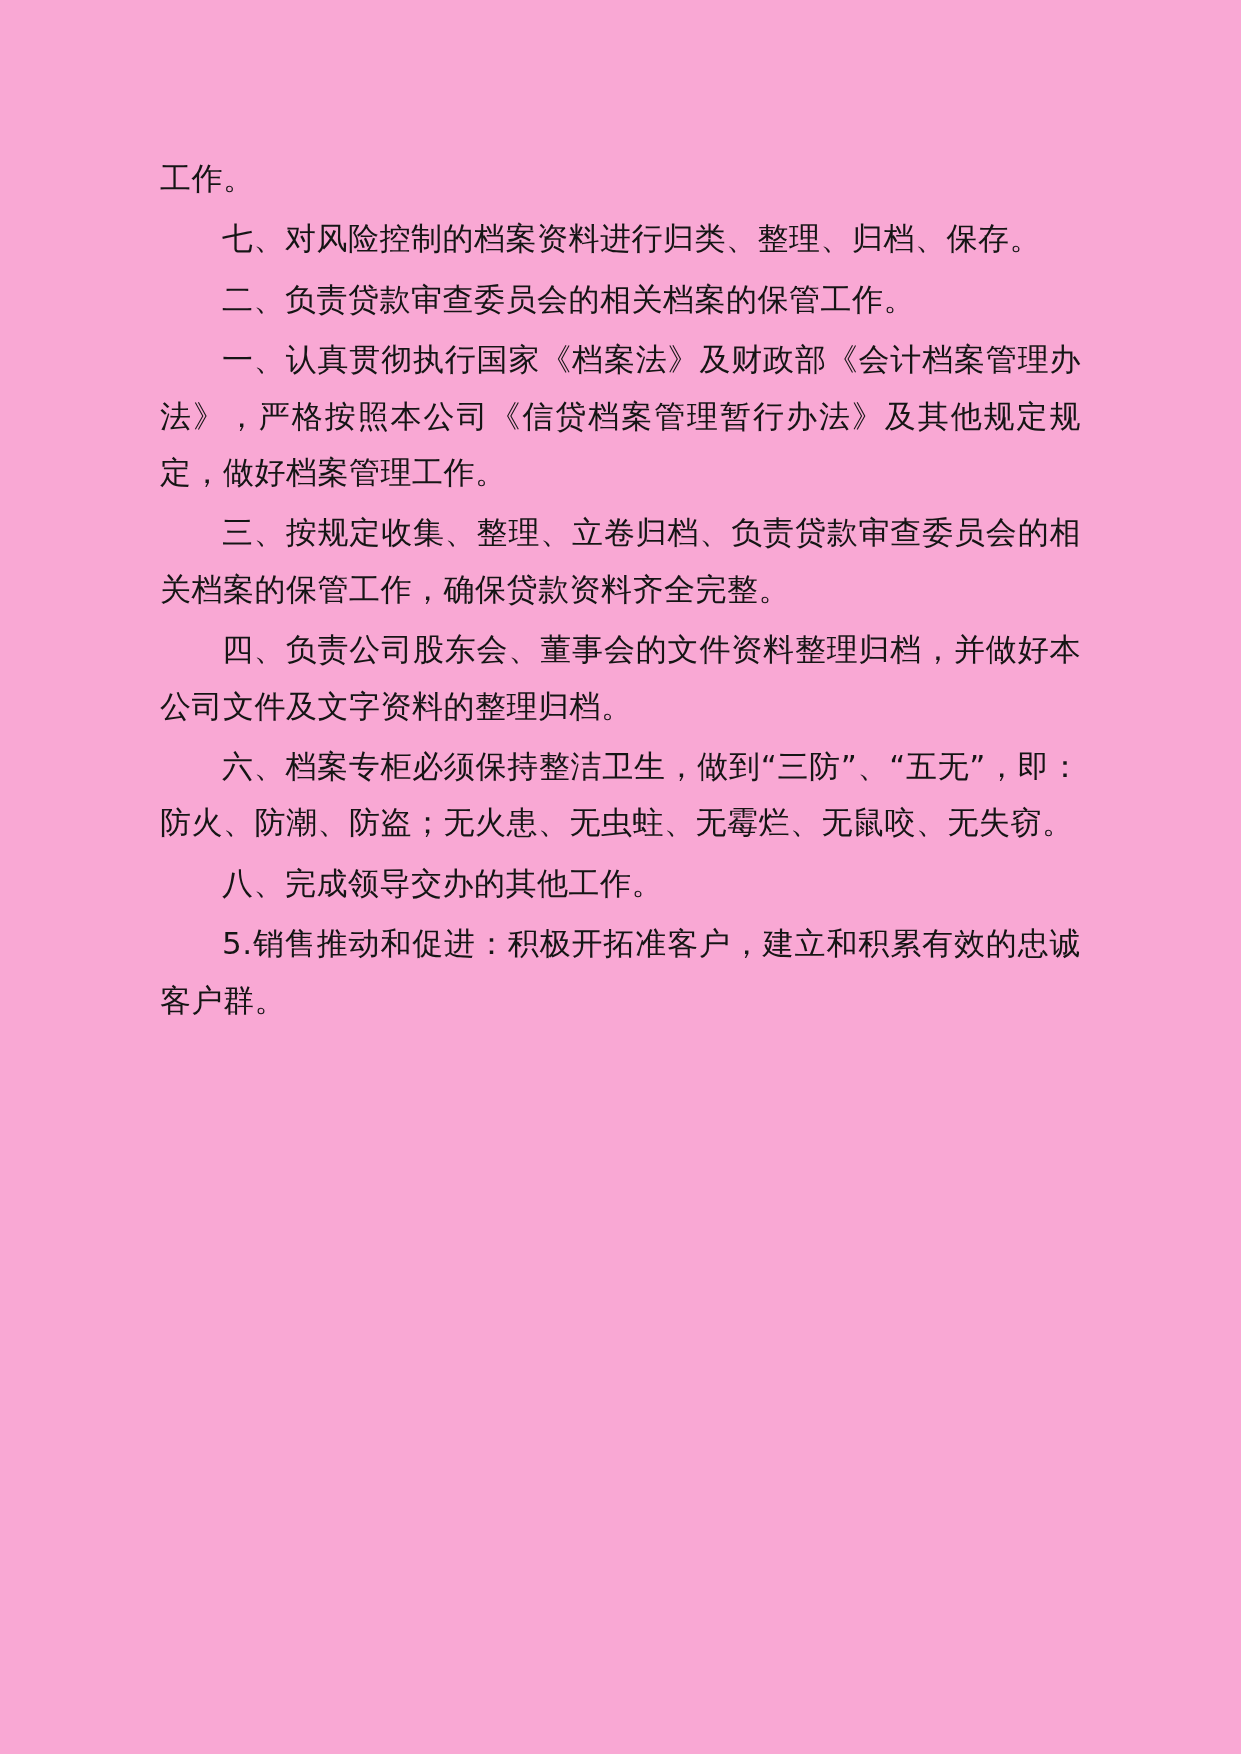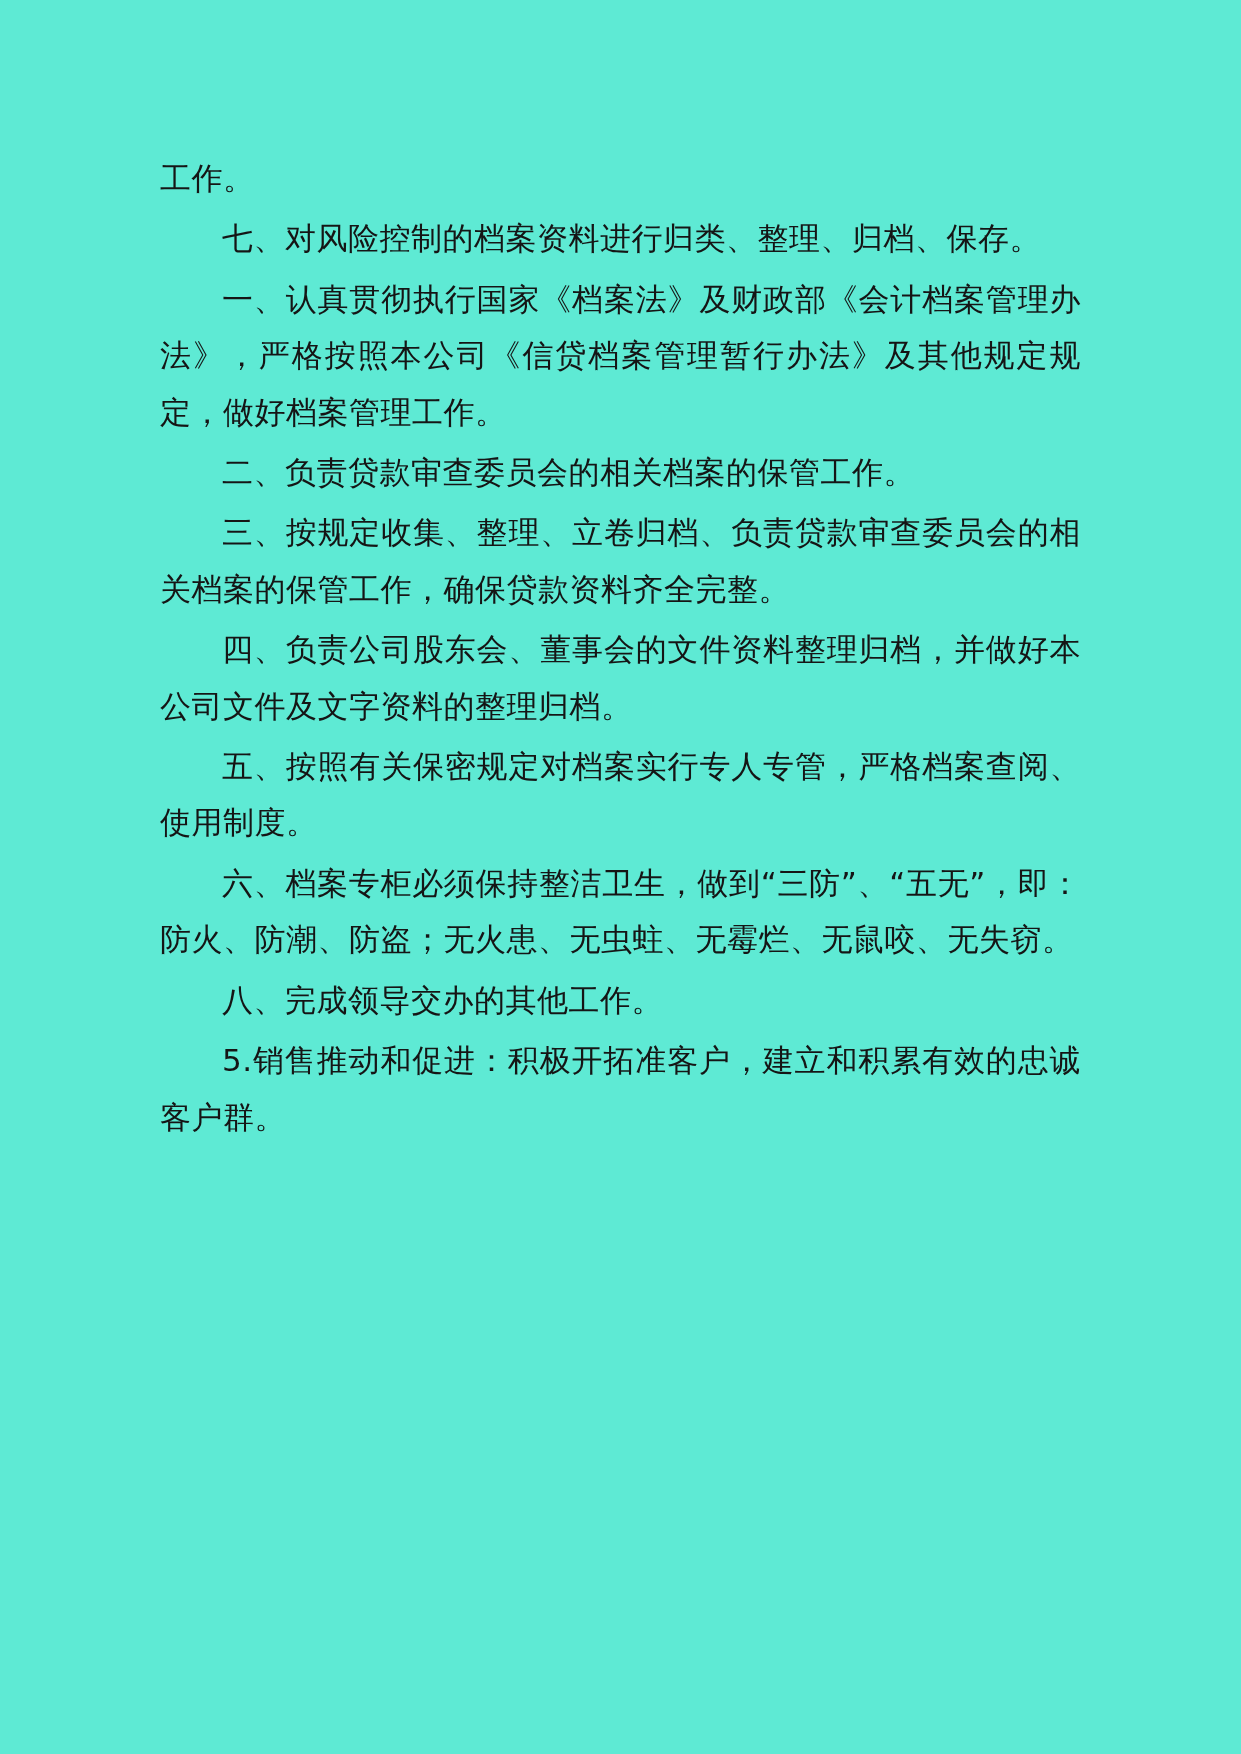--- a/index.html
+++ b/index.html
@@ -12,21 +12,21 @@
     height: 1754px;
     font-family: "DejaVu Sans", sans-serif;
     color: #1a1a1a;
   }
   .page {
     position: relative;
     width: 1241px;
     height: 1754px;
     box-sizing: border-box;
     padding: 150px 160px 120px 160px;
-    background: #5eead4;
+    background: #f9a8d4;
   }
   .doc-body {
     font-size: 31px;
     line-height: 1.82;
     letter-spacing: 0.5px;
     color: #151515;
   }
   p.para {
     margin: 0 0 4px 0;
     text-align: justify;
@@ -41,23 +41,22 @@
   }
 </style>
 </head>
 <body>
 
 <div class="page">
   <div class="doc-body">
 
     <p class="para noindent">工作。</p>
     <p class="para indent">七、对风险控制的档案资料进行归类、整理、归档、保存。</p>
+    <p class="para indent">二、负责贷款审查委员会的相关档案的保管工作。</p>
     <p class="para indent">一、认真贯彻执行国家《档案法》及财政部《会计档案管理办法》，严格按照本公司《信贷档案管理暂行办法》及其他规定规定，做好档案管理工作。</p>
-    <p class="para indent">二、负责贷款审查委员会的相关档案的保管工作。</p>
     <p class="para indent">三、按规定收集、整理、立卷归档、负责贷款审查委员会的相关档案的保管工作，确保贷款资料齐全完整。</p>
     <p class="para indent">四、负责公司股东会、董事会的文件资料整理归档，并做好本公司文件及文字资料的整理归档。</p>
-    <p class="para indent">五、按照有关保密规定对档案实行专人专管，严格档案查阅、使用制度。</p>
     <p class="para indent">六、档案专柜必须保持整洁卫生，做到“三防”、“五无”，即：防火、防潮、防盗；无火患、无虫蛀、无霉烂、无鼠咬、无失窃。</p>
     <p class="para indent">八、完成领导交办的其他工作。</p>
     <p class="para indent">5.销售推动和促进：积极开拓准客户，建立和积累有效的忠诚客户群。</p>
 
   </div>
 </div>
 
 </body></html>

